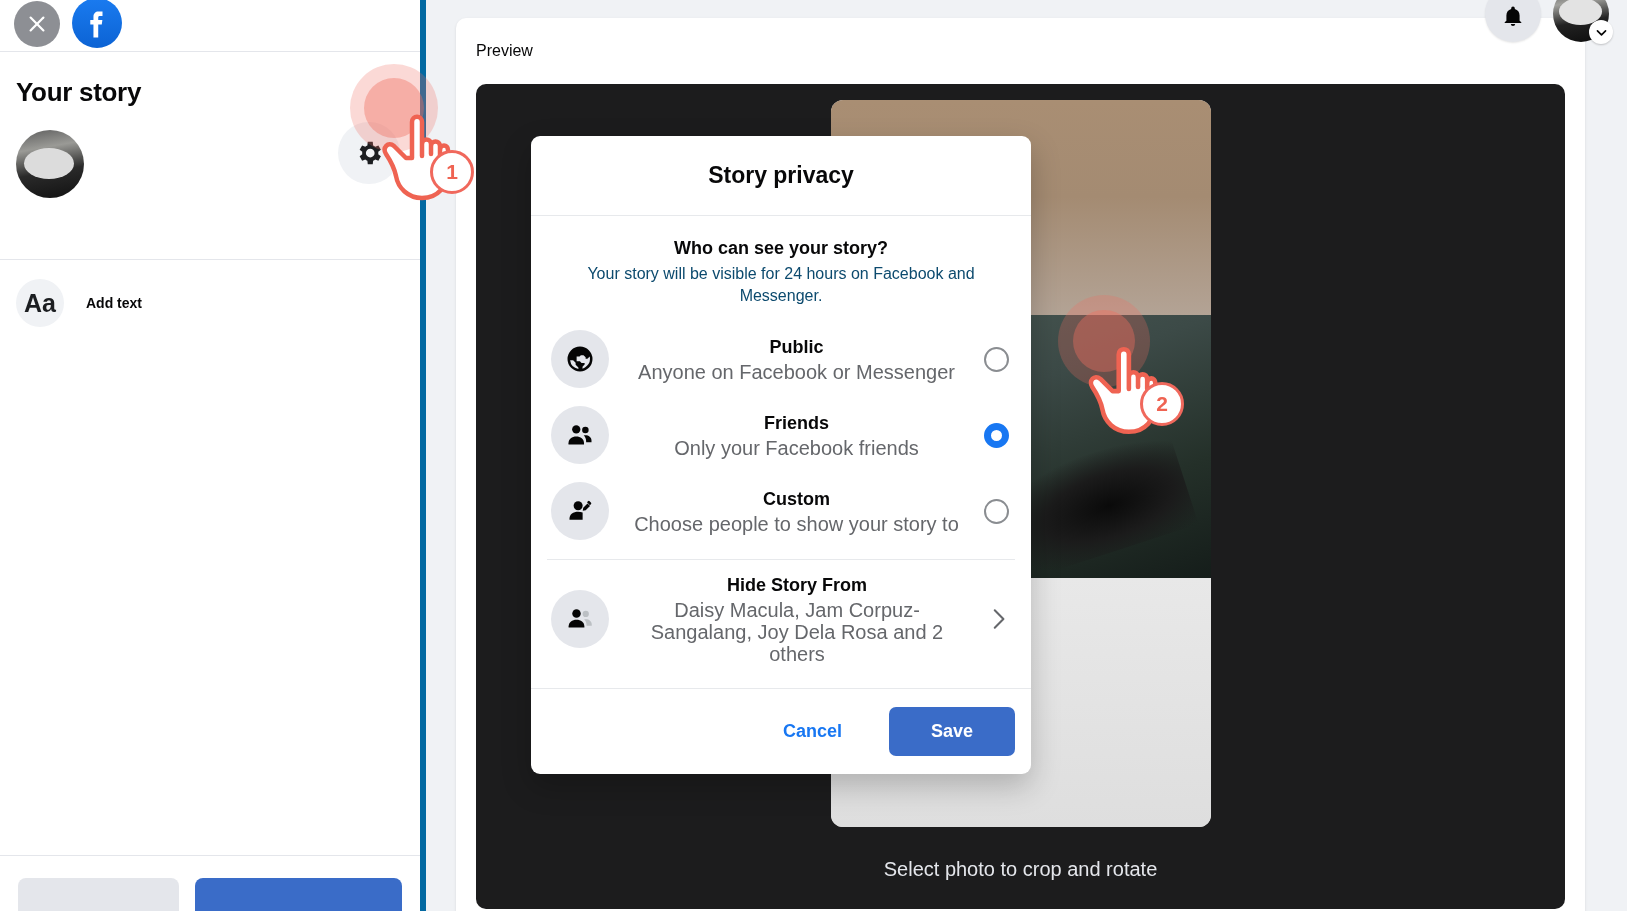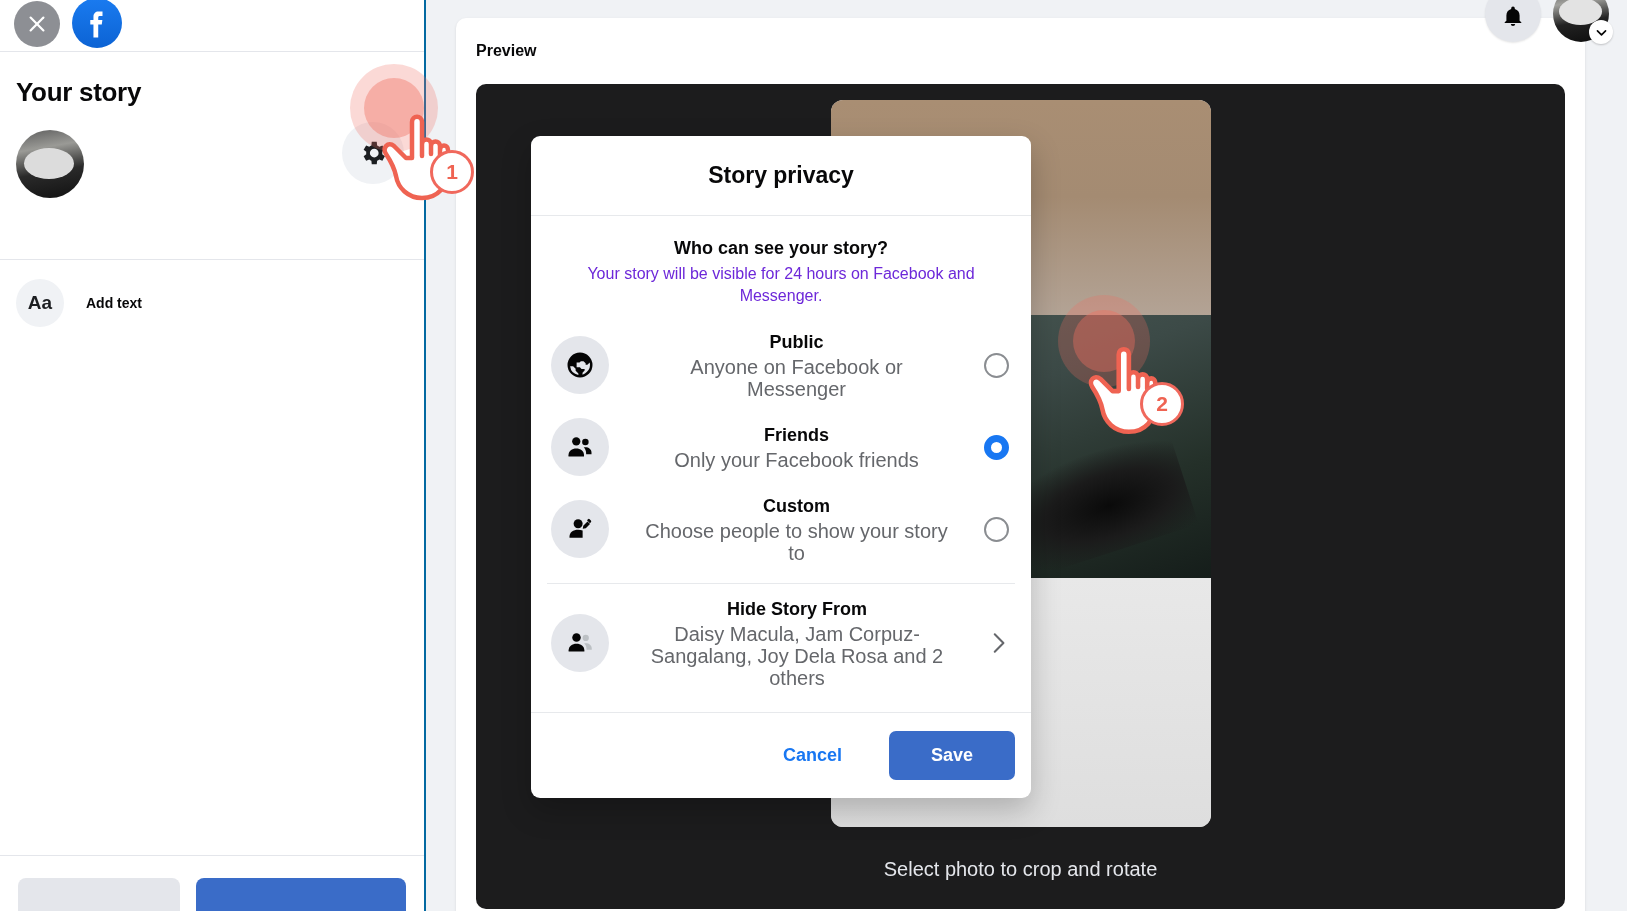--- a/index.html
+++ b/index.html
@@ -7,21 +7,21 @@
     width: 1627px; height: 911px;
     font-family: "Liberation Sans", sans-serif;
     background: #f0f2f5;
     overflow: hidden;
   }
   .root { position: relative; width: 1627px; height: 911px; background: #f0f2f5; }
 
   
   .sidebar {
     position: absolute; left: 0; top: 0; width: 426px; height: 911px;
-    background: #ffffff; border-right: 2px solid #0369a1;
+    background: #ffffff; border-right: 6px solid #0369a1;
     display: flex; flex-direction: column;
   }
   .sidebar-top {
     height: 52px; display: flex; align-items: center;
     padding-left: 14px; gap: 12px; border-bottom: 1px solid #e4e6eb;
     flex: 0 0 auto;
   }
   .close-btn {
     width: 46px; height: 46px; border-radius: 50%;
     background: #8d8f94; display: flex; align-items: center; justify-content: center;
@@ -62,21 +62,21 @@
   }
   .gear-btn svg { width: 30px; height: 30px; }
 
   .addtext-row {
     display: flex; align-items: center; gap: 22px;
     padding: 20px 16px; height: 86px; flex: 0 0 auto; cursor: pointer;
   }
   .addtext-icon {
     width: 48px; height: 48px; border-radius: 50%; background: #f0f2f5;
     display:flex; align-items:center; justify-content:center;
-    font-size: 19px; font-weight: 600; color: #1c1e21;
+    font-size: 25px; font-weight: 600; color: #1c1e21;
   }
   .addtext-label { font-size: 14px; font-weight: bold; color: #080809; }
 
   .sidebar-spacer { flex: 1 1 auto; }
   .sidebar-footer {
     border-top: 1px solid #e4e6eb; height: 56px; flex: 0 0 auto;
     display: flex; align-items: flex-start; gap: 16px; padding: 22px 18px 0 18px;
   }
   .sf-btn { height: 44px; border-radius: 8px; border: none; cursor: pointer; }
   .sf-btn-secondary { width: 172px; background: #e4e6eb; }
@@ -114,21 +114,21 @@
   }
   .avatar-chev svg { width: 13px; height: 13px; }
 
   .preview-card {
     position: absolute; left: 30px; top: 18px; right: 42px; bottom: -20px;
     background: #ffffff; border-radius: 10px;
     box-shadow: 0 1px 3px rgba(0,0,0,.10);
   }
   .preview-label {
     position: absolute; left: 20px; top: 24px;
-    font-size: 16px; font-weight: bold; color: #080809;
+    font-size: 16px; font-weight: normal; color: #080809;
   }
   .preview-stage {
     position: absolute; left: 20px; top: 66px; right: 20px; bottom: 22px;
     background: #1c1c1d; border-radius: 10px; overflow: hidden;
   }
   .story-frame {
     position: absolute; left: 50%; transform: translateX(-50%);
     top: 16px; width: 380px; bottom: 82px;
     border-radius: 12px; overflow: hidden; background: #e4e4e4;
   }
@@ -163,25 +163,25 @@
     box-shadow: 0 12px 30px rgba(0,0,0,.22);
     display: flex; flex-direction: column;
   }
   .modal-header {
     height: 80px; display: flex; align-items: center; justify-content: center;
     border-bottom: 1px solid #e7e9ec; position: relative;
   }
   .modal-title { font-size: 23px; font-weight: bold; color: #080809; }
   .modal-body { padding: 22px 16px 0 16px; text-align: center; }
   .qs-title { font-size: 18px; font-weight: bold; color: #080809; padding-left: 0; }
-  .qs-sub { font-size: 16px; color: #6d28d9; margin-top: 4px; line-height: 22px; }
+  .qs-sub { font-size: 16px; color: #0c4a6e; margin-top: 4px; line-height: 22px; }
 
   .opt-list { margin-top: 14px; }
   .opt-row {
-    display: flex; align-items: center; gap: 30px;
+    display: flex; align-items: center; gap: 18px;
     padding: 9px 4px; cursor: pointer; position: relative;
   }
   .opt-icon {
     width: 58px; height: 58px; border-radius: 50%; background: #e4e6eb;
     display: flex; align-items: center; justify-content: center; flex: 0 0 auto;
   }
   .opt-icon svg { width: 30px; height: 30px; }
   .opt-text { flex: 1 1 auto; min-width: 0; }
   .opt-label { font-size: 18px; font-weight: bold; color: #080809; line-height: 24px; }
   .opt-desc { font-size: 20px; color: #65676b; line-height: 22px; margin-top: 2px; }

